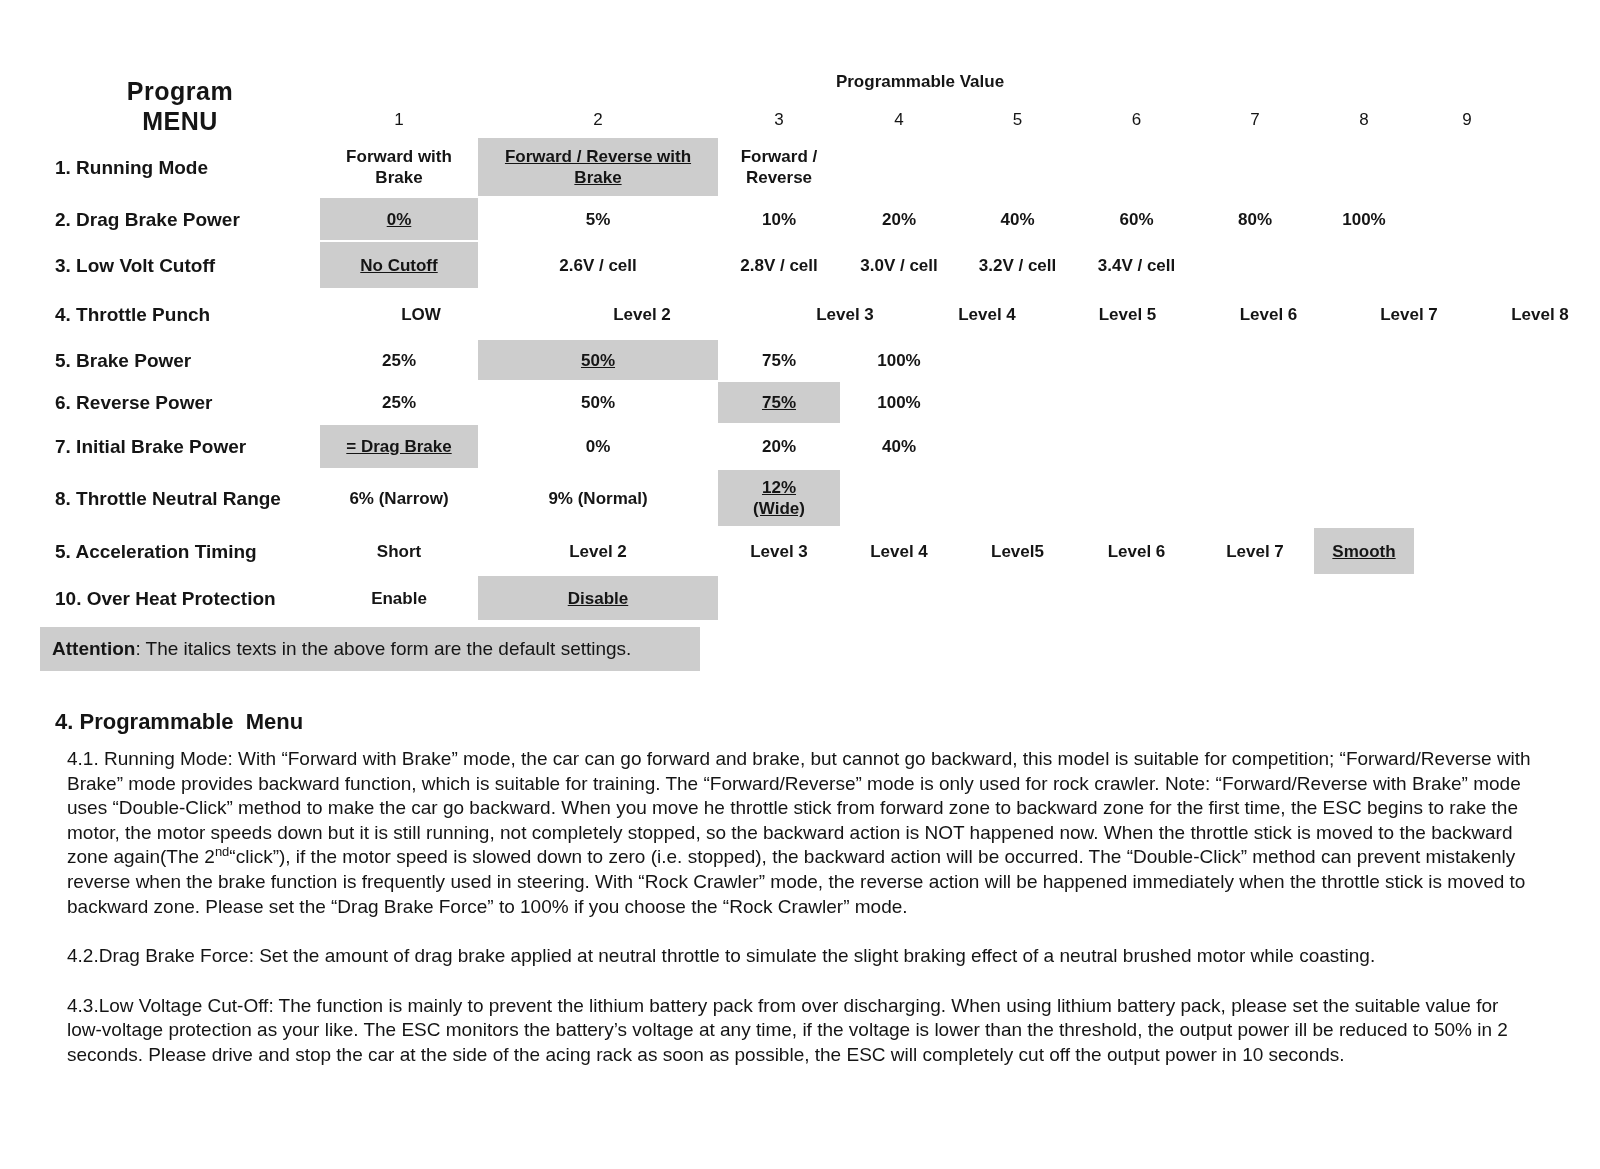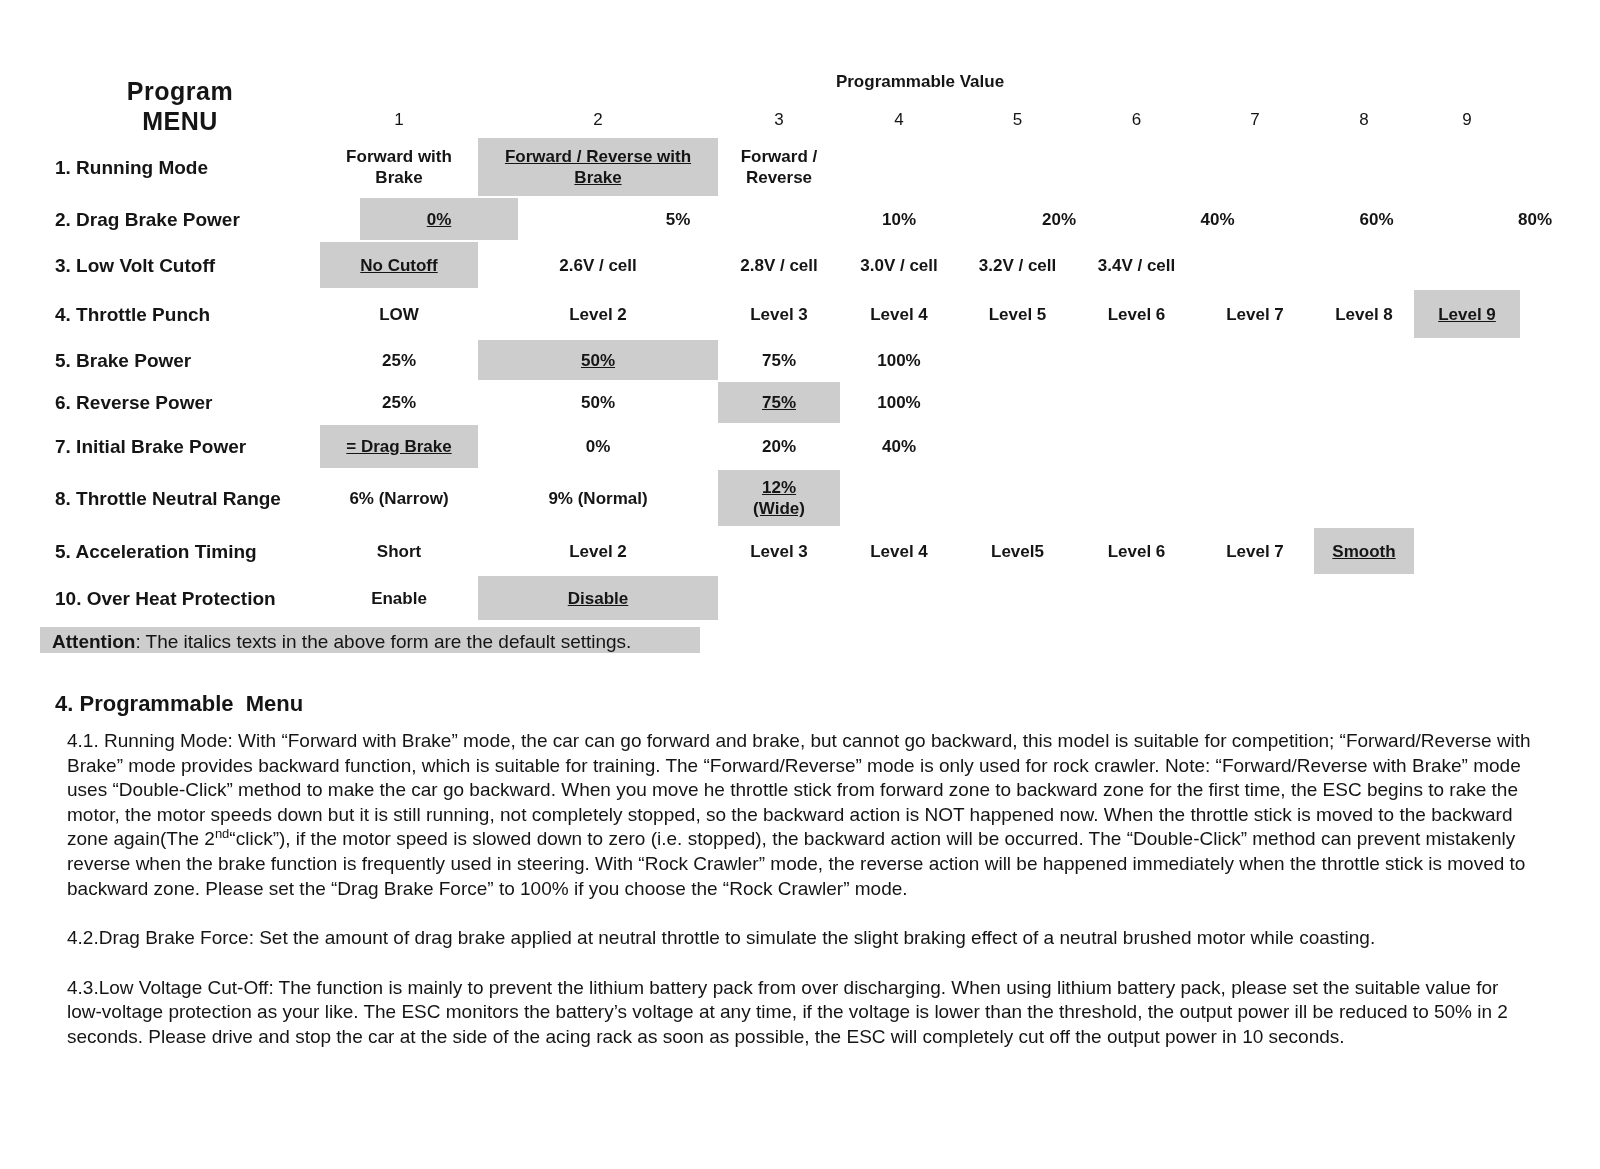--- a/index.html
+++ b/index.html
@@ -20,22 +20,22 @@
               height:36px; align-items:center; }
   .num-grid .num { text-align:center; font-size:17px; font-weight:normal; }
 
   .trow { display:grid; grid-template-columns:280px 158px 240px 122px 118px 119px 119px 118px 100px 106px;
           margin-bottom:2px; }
   .cell { display:flex; align-items:center; justify-content:center; text-align:center;
           font-size:17px; font-weight:bold; white-space:pre-line; line-height:21px; }
   .cell.rlabel { justify-content:flex-start; text-align:left; font-size:19px; padding-left:15px; }
   .cell.hl { background:var(--hl);text-decoration:underline; }
 
-  .attention { margin-top:7px; width:660px; height:26px; background:var(--hl);
-               display:flex; align-items:flex-end; padding-left:12px; font-size:19px; }
+  .attention { margin-top:7px; width:660px; height:44px; background:var(--hl);
+               display:flex; align-items:center; padding-left:12px; font-size:19px; }
   .attention b { font-weight:bold; }
 
   
   .section { margin:38px 55px 0 55px; }
   .section h2 { font-size:22px; font-weight:bold; margin:0 0 8px 0; white-space:pre-wrap; }
   .section p { font-size:19px; line-height:24.6px; margin:12px; }
   .section p.sp { margin-top:25px; }
   sup { font-size:13px; line-height:0; vertical-align:super; }
 </style>
 </head>
@@ -72,21 +72,21 @@
 Brake</div>
           <div class="cell val">Forward /
 Reverse</div>
           <div class="cell val"></div>
           <div class="cell val"></div>
           <div class="cell val"></div>
           <div class="cell val"></div>
           <div class="cell val"></div>
           <div class="cell val"></div>
         </div>
-        <div class="trow" style="height: 42px; gap: 40px;">
+        <div class="trow" style="height: 42px;">
           <div class="cell rlabel">2. Drag Brake Power</div>
           <div class="cell val hl">0%</div>
           <div class="cell val">5%</div>
           <div class="cell val">10%</div>
           <div class="cell val">20%</div>
           <div class="cell val">40%</div>
           <div class="cell val">60%</div>
           <div class="cell val">80%</div>
           <div class="cell val">100%</div>
           <div class="cell val"></div>
@@ -96,21 +96,21 @@
           <div class="cell val hl">No Cutoff</div>
           <div class="cell val">2.6V / cell</div>
           <div class="cell val">2.8V / cell</div>
           <div class="cell val">3.0V / cell</div>
           <div class="cell val">3.2V / cell</div>
           <div class="cell val">3.4V / cell</div>
           <div class="cell val"></div>
           <div class="cell val"></div>
           <div class="cell val"></div>
         </div>
-        <div class="trow" style="height: 48px;">
+        <div class="trow" style="height: 48px; gap: 22px;">
           <div class="cell rlabel">4. Throttle Punch</div>
           <div class="cell val">LOW</div>
           <div class="cell val">Level 2</div>
           <div class="cell val">Level 3</div>
           <div class="cell val">Level 4</div>
           <div class="cell val">Level 5</div>
           <div class="cell val">Level 6</div>
           <div class="cell val">Level 7</div>
           <div class="cell val">Level 8</div>
           <div class="cell val hl">Level 9</div>

